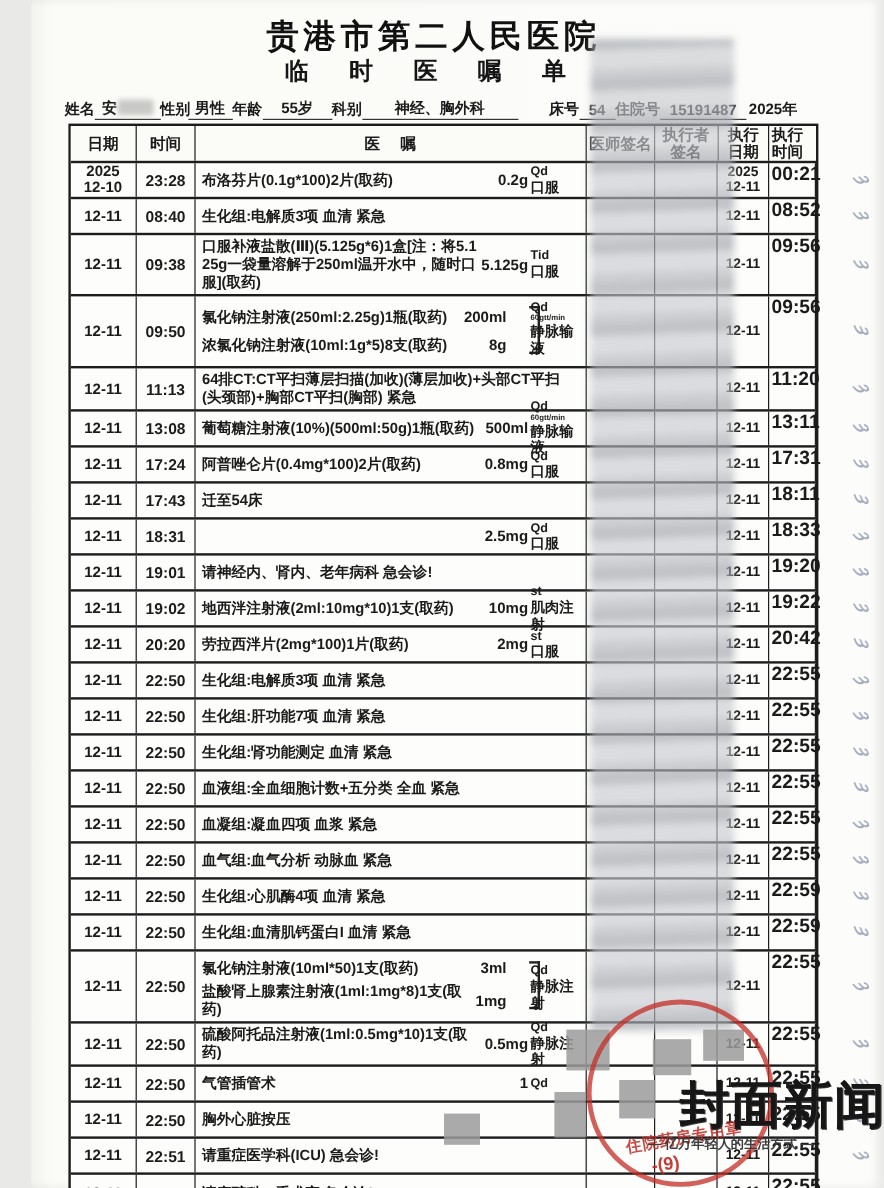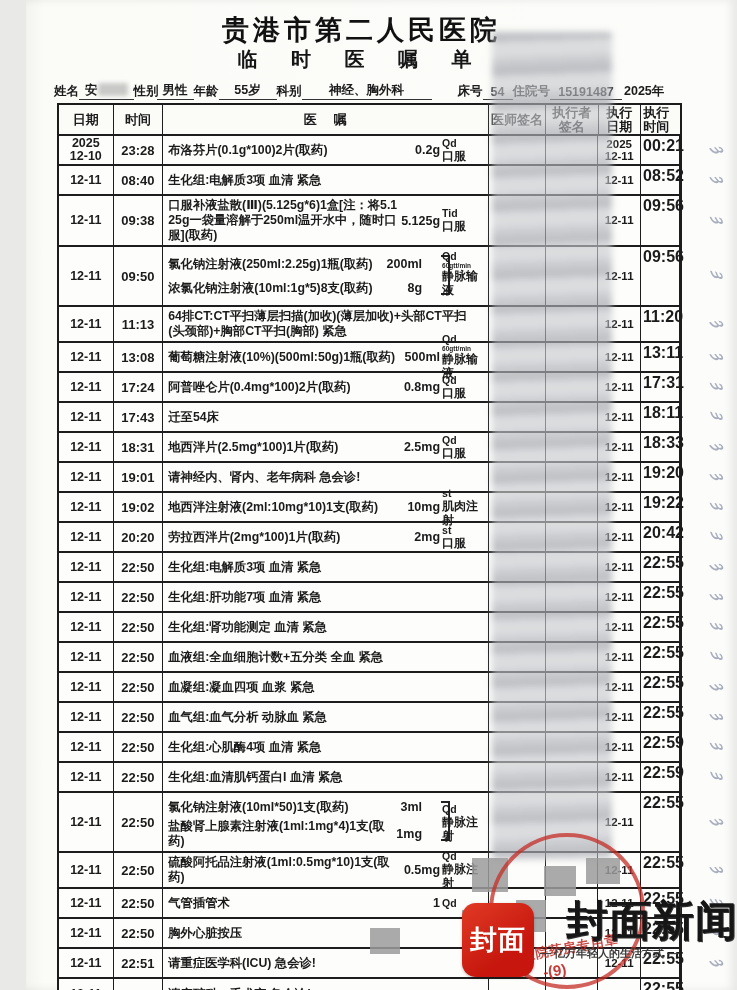--- a/index.html
+++ b/index.html
@@ -360,23 +360,20 @@
         </div>
         <div class="cell c-etime">18:11</div>
         <div class="edge-mark" style="transform: rotate(79deg) skewX(-12deg);">ȝ</div>
       </div>
       <div class="trow">
         <div class="cell c-date">
           <div>12-11</div>
         </div>
         <div class="cell c-time">18:31</div>
         <div class="cell c-order">
-          <div class="order-line">
-            <div class="order-text">地西泮片(2.5mg*100)1片(取药)</div>
-          </div>
           <div class="dose">2.5mg</div>
           <div class="freq">
             <div class="">Qd</div>
             <div class="f-big">口服</div>
           </div>
         </div>
         <div class="cell c-dsig"></div>
         <div class="cell c-esig"></div>
         <div class="cell c-edate">
           <div>12-11</div>
@@ -596,21 +593,21 @@
         <div class="cell c-date">
           <div>12-11</div>
         </div>
         <div class="cell c-time">22:50</div>
         <div class="cell c-order">
           <div class="order-line" style="position: relative;">
             <div class="order-text">氯化钠注射液(10ml*50)1支(取药)</div>
             <div class="m-dose">3ml</div>
           </div>
           <div class="order-line" style="position: relative;">
-            <div class="order-text">盐酸肾上腺素注射液(1ml:1mg*4)1支(取药)</div>
+            <div class="order-text">盐酸肾上腺素注射液(1ml:1mg*8)1支(取药)</div>
             <div class="m-dose">1mg</div>
           </div>
           <div class="bracket" style="top: 8px; bottom: 10px;"></div>
           <div class="freq" style="bottom: 8px;">
             <div class="">Qd</div>
             <div class="f-big">静脉注射</div>
           </div>
         </div>
         <div class="cell c-dsig"></div>
         <div class="cell c-esig"></div>
@@ -727,19 +724,16 @@
   <div class="redact" style="left:560px; top:858px; width:34px; height:26px;"></div>
   <div class="redact" style="left:490px; top:900px; width:30px; height:32px;"></div>
   <div class="redact" style="left:436px; top:910px; width:26px; height:38px;"></div>
   <div class="redact" style="left:344px; top:928px; width:30px; height:26px;"></div>
 
   <div id="stamp">
     <div class="stamp-arc">住院药房专用章</div>
     <div class="stamp-num">-(9)</div>
   </div>
 
-  <div id="wm-logo">
-    <span>封面</span>
-  </div>
   <div id="wm-brand">封面新闻</div>
   <div id="wm-tagline">— 亿万年轻人的生活方式 —</div>
 
 </div>
 
 </body></html>

